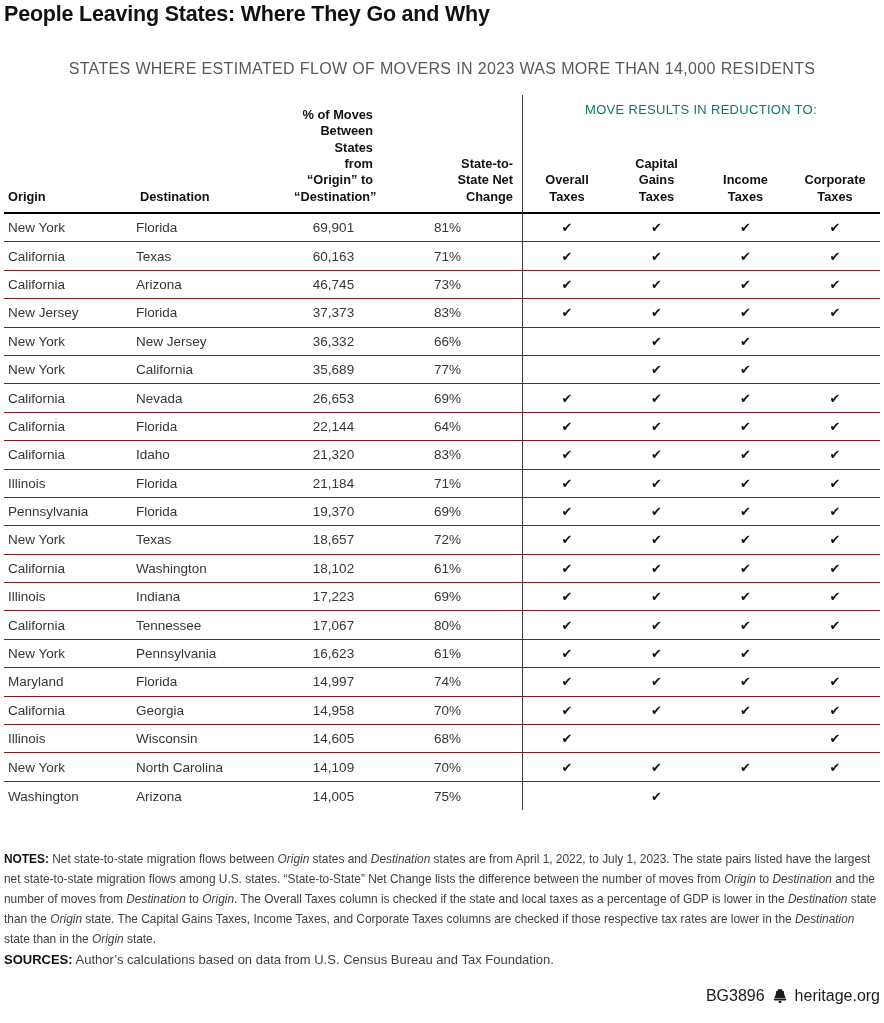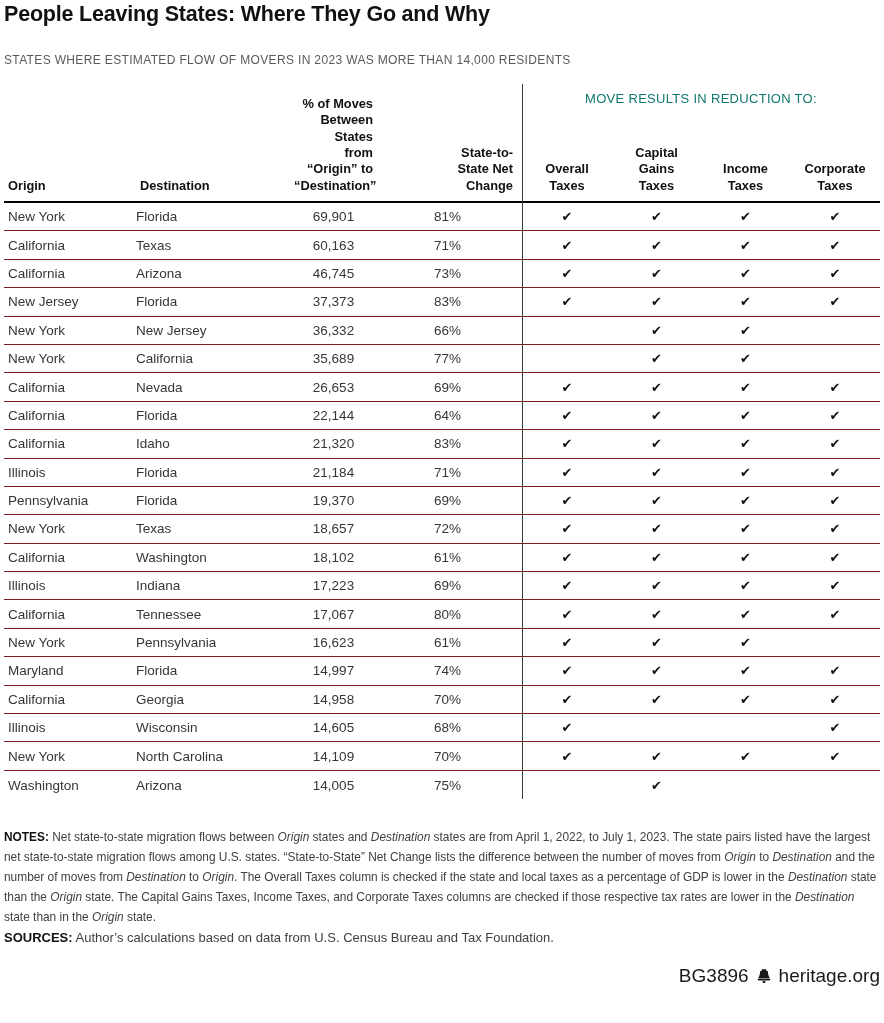--- a/index.html
+++ b/index.html
@@ -21,24 +21,25 @@
     letter-spacing: 0.6px;
     padding-top: 1px;
   }
   .title {
     font-size: 21.5px;
     font-weight: bold;
     color: #111111;
     letter-spacing: -0.2px;
   }
   .subtitle {
-    margin-top: 26px;
-    font-size: 12px;
+    margin-top: 33px;
+    font-size: 16px;
     color: #58595b;
     letter-spacing: 0.35px;
+    text-align: center;
   }
   
   .table-wrap {
     margin-top: 17px;
     position: relative;
     width: 876px;
   }
   .v-divider {
     position: absolute;
     left: 518px;
@@ -88,39 +89,39 @@
   .c.origin { padding-left: 4px; }
   .c.num { text-align: center; padding-right: 9px; }
   .c.chk {
     text-align: center;
     font-weight: bold;
     font-size: 13px;
     color: #111111;
   }
   
   .notes {
-    margin-top: 28px;
+    margin-top: 39px;
     width: 876px;
     font-size: 11.9px;
     line-height: 1.68;
     color: #404040;
   }
   .notes i { font-style: italic; }
   .block-label { font-weight: bold; color: #111111; }
   .sources {
     width: 876px;
     font-size: 13px;
     line-height: 1.68;
     color: #404040;
   }
   
   .footer {
     margin-top: 16px;
     width: 876px;
-    font-size: 19px;
+    font-size: 16px;
     color: #1a1a1a;
     display: flex;
     justify-content: flex-end;
     align-items: center;
     gap: 7px;
   }
   .bell { display: inline-flex; align-items: center; }
   .bell svg { display: block; }
 </style>
 </head>

